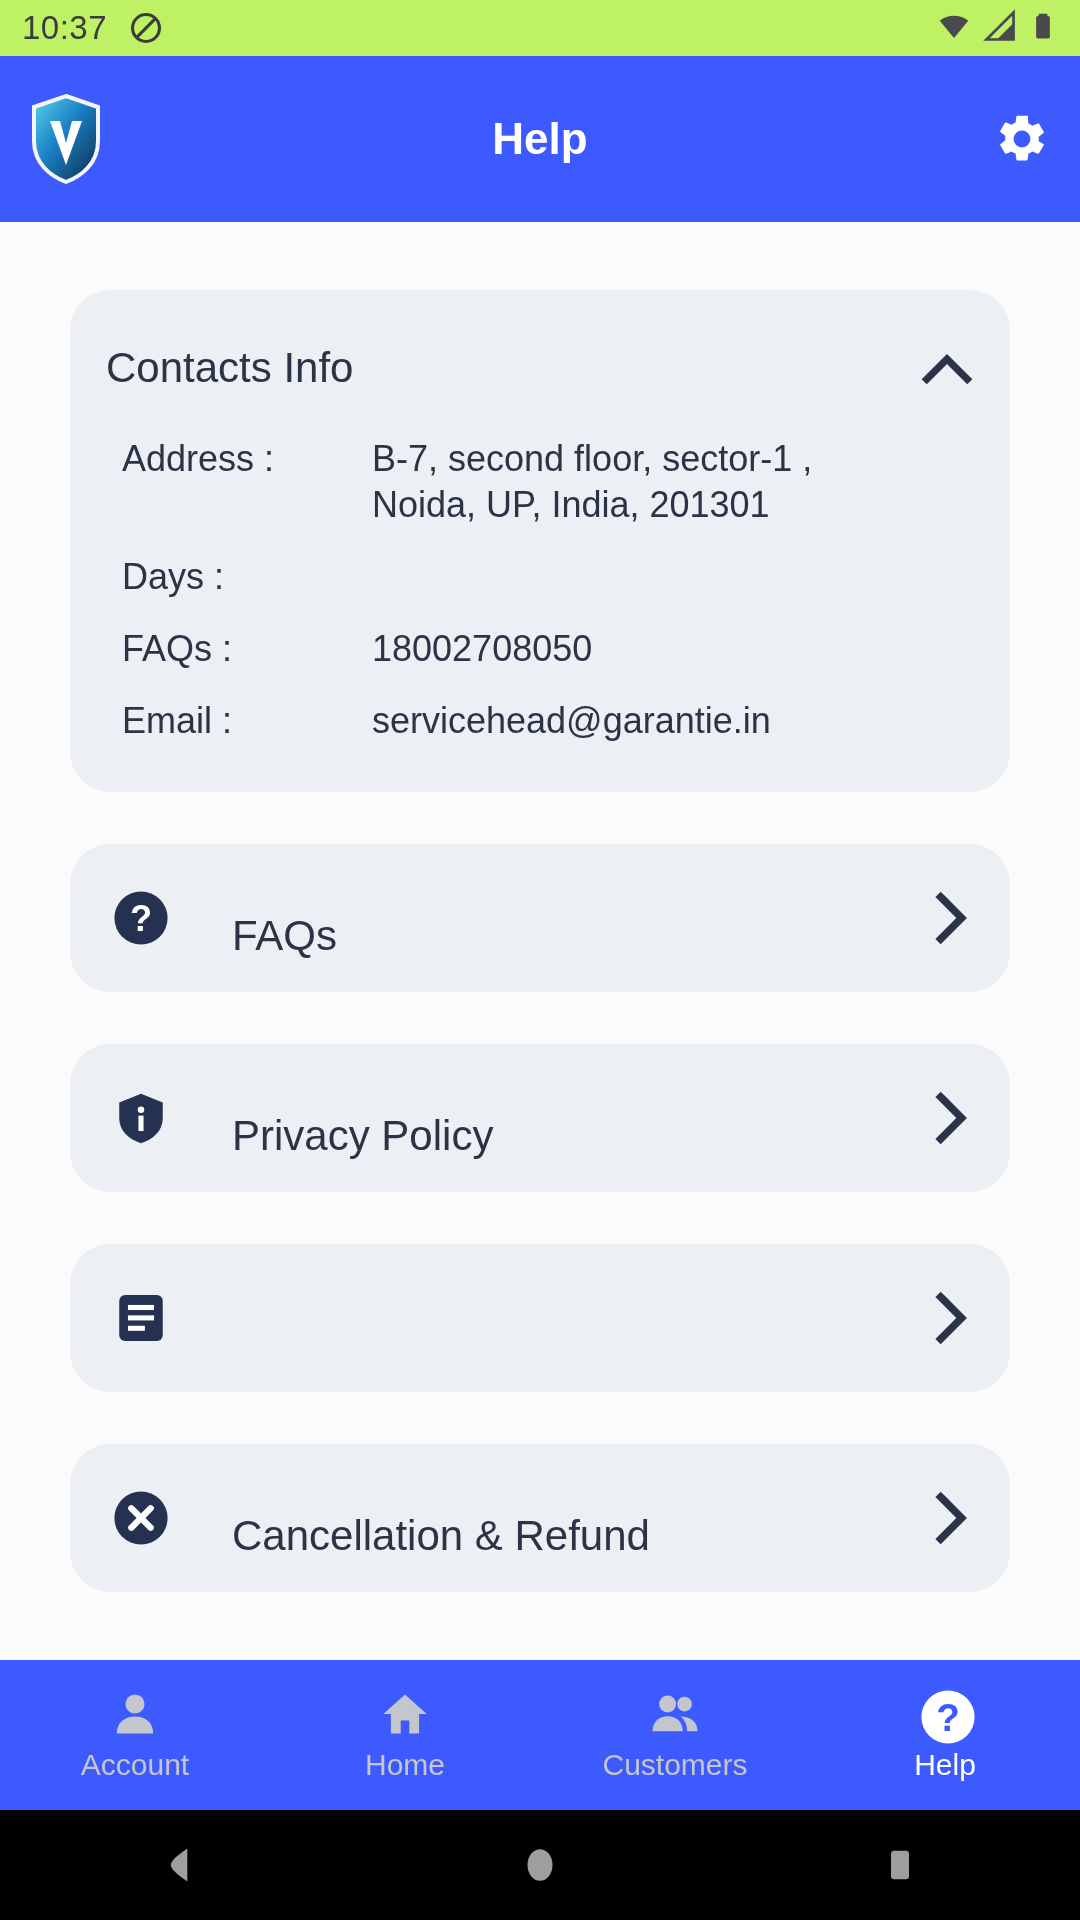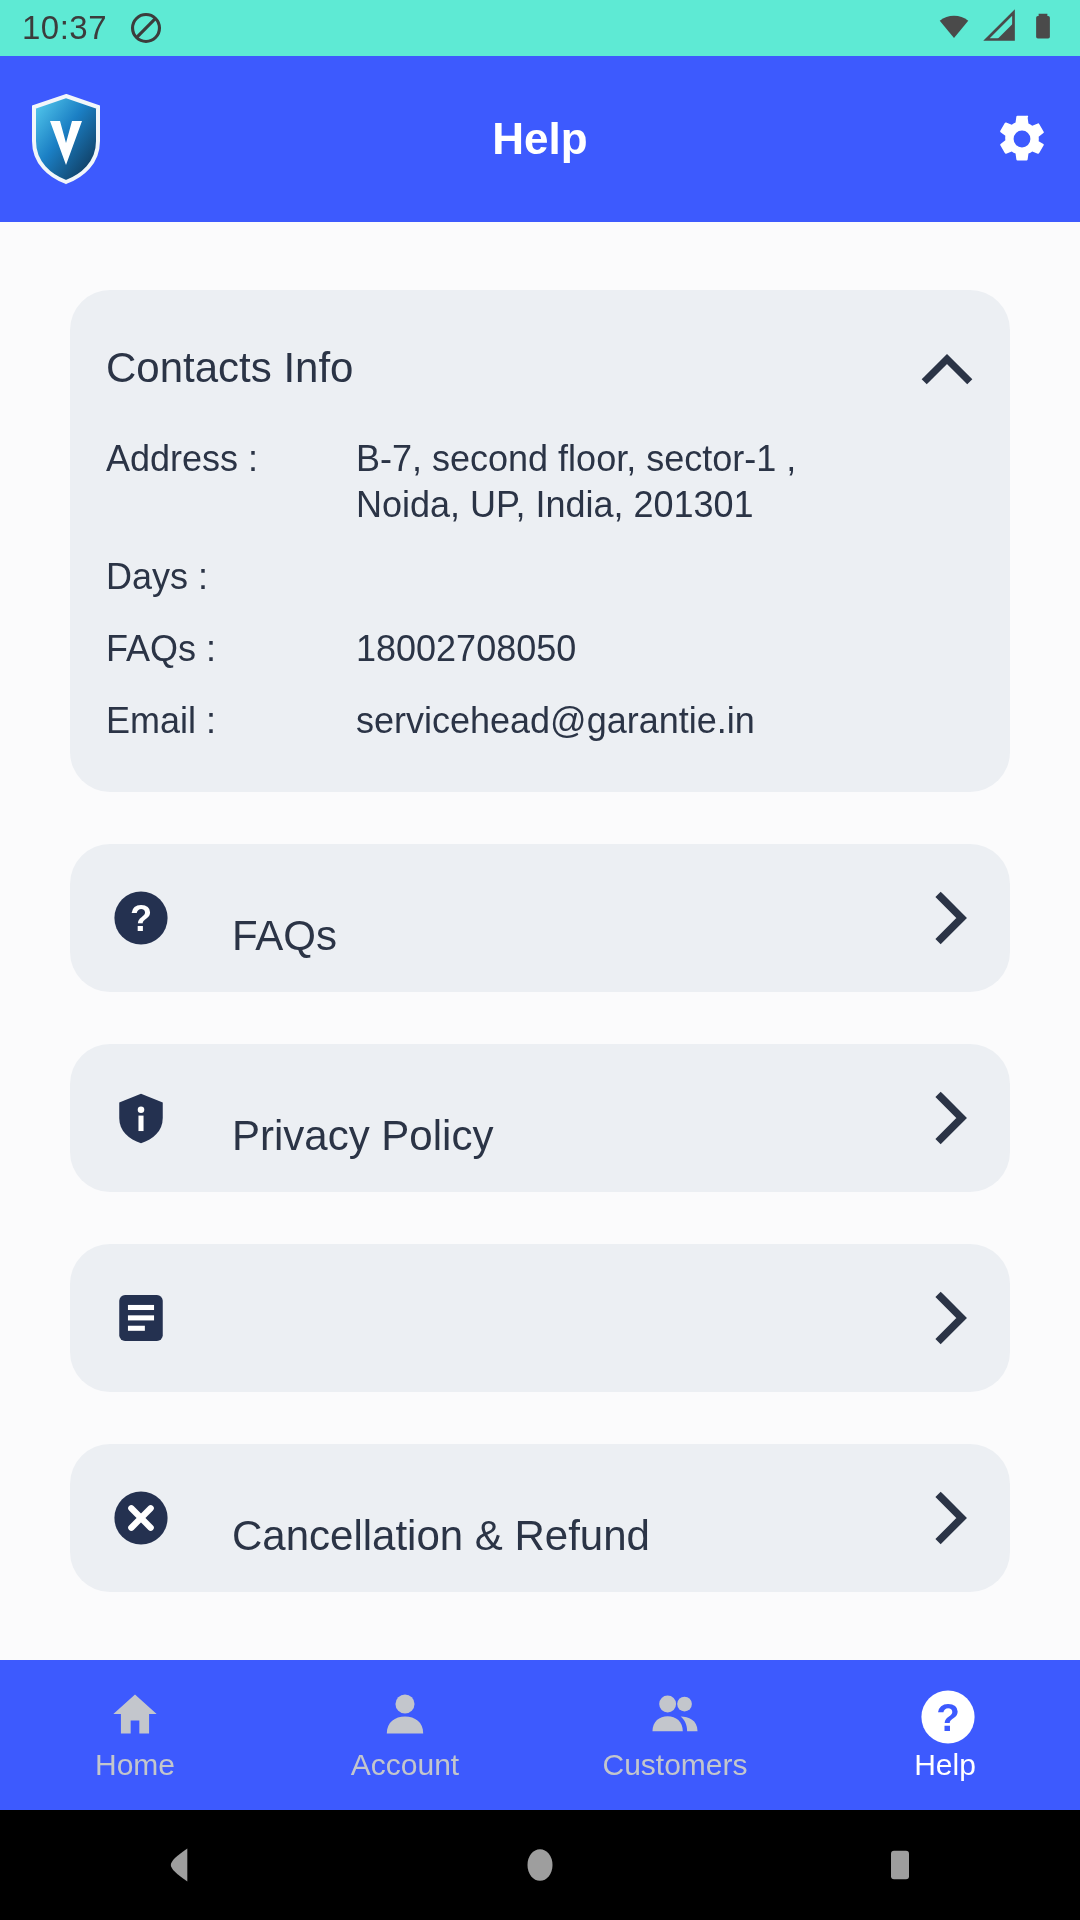--- a/index.html
+++ b/index.html
@@ -5,21 +5,21 @@
   * { margin:0; padding:0; box-sizing:border-box; }
   html, body {
     width:1080px; height:1920px;
     font-family:"Liberation Sans", sans-serif;
     background:#ffffff; overflow:hidden;
   }
   .phone { position:relative; width:1080px; height:1920px; background:#fbfbfc; }
 
   
   .statusbar {
-    height:56px; background:#5eead4; display:flex; align-items:center;
+    height:56px; background:#bef264; display:flex; align-items:center;
     padding:0 22px; position:relative;
   }
   .sb-time { font-size:33px; color:#3c3c3c; letter-spacing:.5px; }
   .sb-dnd { margin-left:22px; width:34px; height:34px; }
   .sb-right { margin-left:auto; display:flex; align-items:center; gap:10px; }
 
   
   .appbar {
     height:166px; background:#3d5afe; display:flex; align-items:center;
     padding:0 30px; position:relative;
@@ -43,21 +43,21 @@
   .contacts-card { margin-top:68px; padding:54px 0 48px 0; }
 
   .contacts-head {
     display:flex; align-items:center; justify-content:space-between;
     padding:0 36px 0 36px;
   }
   .contacts-title { font-size:42px; color:#2b3446; }
   .chev-up { width:54px; height:36px; }
 
   .kv-table { margin-top:44px; padding:0 36px; }
-  .kv-row { display:flex; margin-bottom:26px; }
+  .kv-row { display:flex; margin-bottom:26px;margin-left:16px; }
   .kv-row:last-child { margin-bottom:0; }
   .kv-key { width:250px; flex:none; font-size:36px; color:#2b3446; line-height:1.28; }
   .kv-val { font-size:36px; color:#2b3446; line-height:1.28; white-space:pre-line; }
 
   .menu-card {
     display:flex; align-items:center; height:148px;
     margin-top:52px; padding:0 40px;
   }
   .menu-icon {
     width:62px; height:62px; flex:none; display:flex;
@@ -234,33 +234,33 @@
         </svg>
       </span>
     </div>
 
   </div>
 
   <div class="bottomnav">
     <div class="nav-item">
       <span class="nav-ico">
         <svg viewBox="0 0 24 24" width="52" height="52">
-          <path d="M12 3 L22 12 L18.5 12 L18.5 21 L14 21 L14 15 L10 15 L10 21 L5.5 21 L5.5 12 L2 12 Z" fill="#c3c6cc"></path>
-        </svg>
-      </span>
-      <span class="nav-lbl">Home</span>
+          <circle cx="12" cy="7.4" r="4.4" fill="#c3c6cc"></circle>
+          <path d="M3.6 21 C3.6 15.8 7.4 13.2 12 13.2 C16.6 13.2 20.4 15.8 20.4 21 Z" fill="#c3c6cc"></path>
+        </svg>
+      </span>
+      <span class="nav-lbl">Account</span>
     </div>
     <div class="nav-item">
       <span class="nav-ico">
         <svg viewBox="0 0 24 24" width="52" height="52">
-          <circle cx="12" cy="7.4" r="4.4" fill="#c3c6cc"></circle>
-          <path d="M3.6 21 C3.6 15.8 7.4 13.2 12 13.2 C16.6 13.2 20.4 15.8 20.4 21 Z" fill="#c3c6cc"></path>
-        </svg>
-      </span>
-      <span class="nav-lbl">Account</span>
+          <path d="M12 3 L22 12 L18.5 12 L18.5 21 L14 21 L14 15 L10 15 L10 21 L5.5 21 L5.5 12 L2 12 Z" fill="#c3c6cc"></path>
+        </svg>
+      </span>
+      <span class="nav-lbl">Home</span>
     </div>
     <div class="nav-item">
       <span class="nav-ico">
         <svg viewBox="0 0 24 24" width="52" height="52">
           <circle cx="8.6" cy="7.4" r="3.9" fill="#c3c6cc"></circle>
           <circle cx="16.4" cy="7.4" r="3.4" fill="#c3c6cc"></circle>
           <path d="M1.6 20 C1.6 15.4 4.8 13 8.6 13 C12.4 13 15.6 15.4 15.6 20 Z" fill="#c3c6cc"></path>
           <path d="M14.6 13.2 C18.2 13.2 22.4 14.8 22.4 20 L17.6 20 C17.6 17 16.4 14.6 14.6 13.2 Z" fill="#c3c6cc"></path>
         </svg>
       </span>

